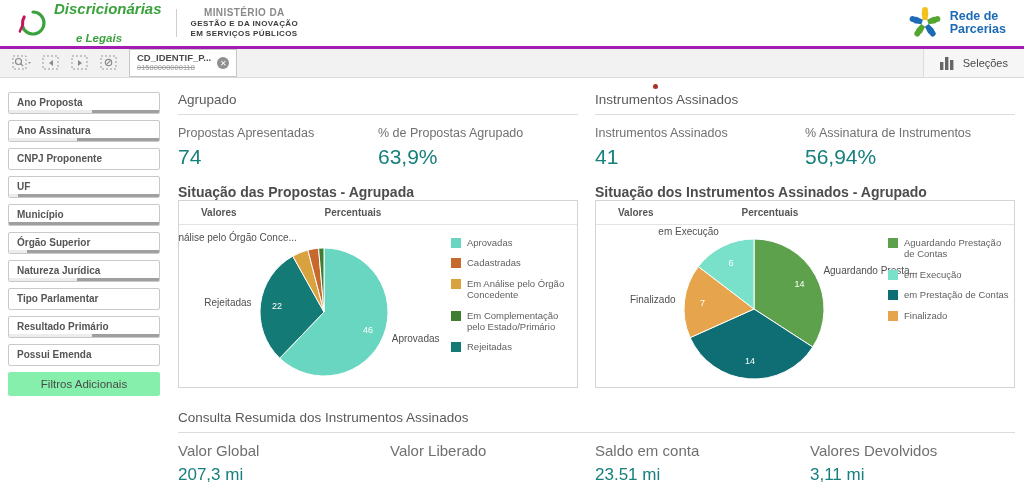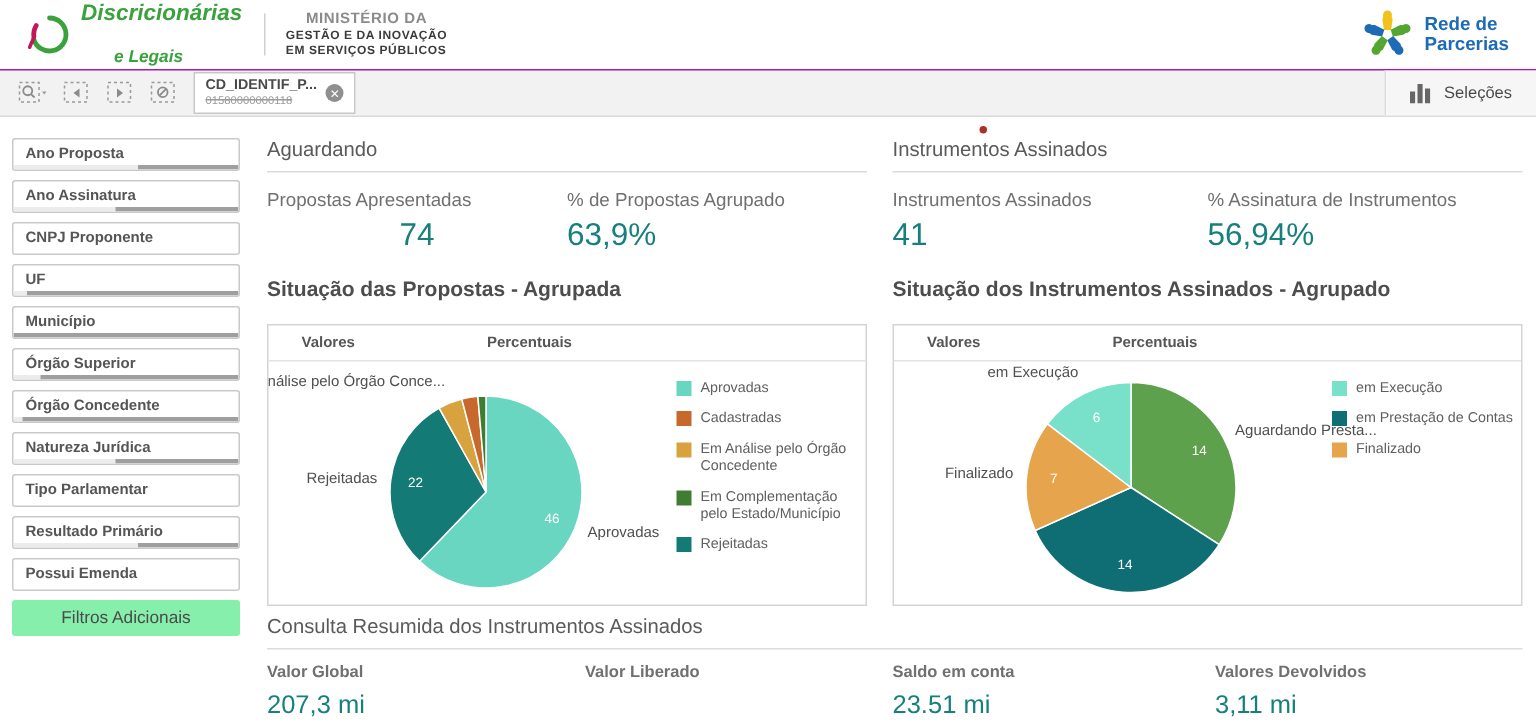--- a/index.html
+++ b/index.html
@@ -14,21 +14,21 @@
   .logo-line1 { font-size:15px; }
   .logo-line2 { font-size:11.5px; margin-left:22px; margin-top:17px; }
   .hdr-divider { width:1px; height:28px; background:#cfcfcf; margin:0 14px; }
   .ministry { line-height:1.25; letter-spacing:.4px; }
   .min-l1 { font-size:10px; font-weight:bold; color:#8a8a8a; text-align:center; }
   .min-l2, .min-l3 { font-size:8px; font-weight:bold; color:#3b3b3b; }
   .partner { margin-left:auto; display:flex; align-items:center; gap:7px; }
   .partner-text { font-size:12.5px; font-weight:bold; color:#1d6ab5; line-height:1.08; }
 
   
-  .tabstrip { height:32px; background:#f2f2f2; border-top:1px solid #a21caf;
+  .tabstrip { height:32px; background:#f2f2f2; border-top:3px solid #a21caf;
               border-bottom:1px solid #dadada; display:flex; align-items:center;
               padding-left:12px; position:relative; }
   .qtools { display:flex; gap:9px; align-items:center; }
   .qtool { width:20px; height:18px; display:flex; align-items:center; justify-content:center; }
   .seltab { margin-left:10px; height:28px; background:#fff; border:1px solid #c7c7c7;
             display:flex; align-items:center; padding:0 7px; gap:6px; }
   .seltab-txt { line-height:1.15; }
   .seltab-title { font-size:9.5px; font-weight:bold; color:#4a4a4a; }
   .seltab-val { font-size:7.5px; color:#9b9b9b; text-decoration:line-through; }
   .seltab-close { width:12px; height:12px; border-radius:50%; background:#8f8f8f; color:#fff;
@@ -53,40 +53,40 @@
   .col { position:absolute; top:92px; }
   .col-left  { left:178px; width:400px; }
   .col-right { left:595px; width:420px; }
   .sec-title { font-size:13.5px; color:#5a5a5a; padding-bottom:7px;
                border-bottom:1px solid #dcdcdc; }
   .kpi-row { display:flex; margin-top:11px; }
   .kpi { flex:1; }
   .kpi-label { font-size:12.5px; color:#707070; }
   .kpi-value { font-size:21px; color:#17807d; margin-top:5px; }
   .chart-title { font-size:14px; font-weight:bold; color:#4d4d4d; margin-top:15px; }
-  .chart-box { margin-top:16px; border:1px solid #d4d4d4; height:188px;
+  .chart-box { margin-top:0; border:1px solid #d4d4d4; height:188px;
                position:relative; background:#fff; }
   .chart-head { height:24px; border-bottom:1px solid #e3e3e3; display:flex;
                 align-items:center; }
   .chart-tab { font-size:10px; font-weight:bold; color:#565656; }
   .chart-tab.t1 { margin-left:22px; }
   .chart-tab.t2 { margin-left:88px; }
   .chart-body { position:relative; height:161px; }
   svg.pie { position:absolute; left:0; top:0; }
   .legend { position:absolute; right:4px; top:12px; width:122px; }
   .lg-item { display:flex; gap:6px; margin-bottom:9px; }
   .lg-sw { width:10px; height:10px; flex:none; margin-top:1px; }
   .lg-tx { font-size:9.5px; color:#5f5f5f; line-height:1.2; }
 
   
   .bottom { position:absolute; left:178px; top:410px; width:837px; }
   .bk-row { display:flex; margin-top:9px; }
   .bk { }
   .bk1 { width:212px; } .bk2 { width:205px; } .bk3 { width:215px; } .bk4 { flex:1; }
-  .bk-label { font-size:11px; color:#707070;font-weight:bold; }
+  .bk-label { font-size:15px; color:#707070; }
   .bk-value { font-size:17px; color:#17807d; margin-top:6px; }
 
   .red-dot { position:absolute; left:653px; top:84px; width:5px; height:5px;
              border-radius:50%; background:#a93226; }
 </style>
 </head>
 <body>
 
 <div class="header">
   <div class="logo-block">
@@ -216,26 +216,20 @@
           <div class="filter-bar-dark" style="width: 100%;"></div>
         </div>
       </div>
       <div class="filter-box">
         <span class="fl">Órgão Superior</span>
         <div class="filter-bar">
           <div class="filter-bar-dark" style="width: 88%;"></div>
         </div>
       </div>
       <div class="filter-box">
-        <span class="fl">Órgão Concedente</span>
-        <div class="filter-bar">
-          <div class="filter-bar-dark" style="width: 96%;"></div>
-        </div>
-      </div>
-      <div class="filter-box">
         <span class="fl">Natureza Jurídica</span>
         <div class="filter-bar">
           <div class="filter-bar-dark" style="width: 55%;"></div>
         </div>
       </div>
       <div class="filter-box">
         <span class="fl">Tipo Parlamentar</span>
       </div>
       <div class="filter-box">
         <span class="fl">Resultado Primário</span>
@@ -244,25 +238,25 @@
         </div>
       </div>
       <div class="filter-box">
         <span class="fl">Possui Emenda</span>
       </div>
     </div>
   <div class="filters-more">Filtros Adicionais</div>
 </div>
 
 <div class="col col-left">
-  <div class="sec-title">Aguardando</div>
+  <div class="sec-title">Agrupado</div>
   <div class="kpi-row">
     <div class="kpi">
       <div class="kpi-label">Propostas Apresentadas</div>
-      <div class="kpi-value" style="color: rgb(23, 128, 125); text-align: center;">74</div>
+      <div class="kpi-value" style="color: rgb(23, 128, 125);">74</div>
     </div>
     <div class="kpi">
       <div class="kpi-label">% de Propostas Agrupado</div>
       <div class="kpi-value" style="color: rgb(23, 128, 125);">63,9%</div>
     </div>
   </div>
   <div class="chart-title">Situação das Propostas - Agrupada</div>
   <div class="chart-box">
     <div class="chart-head">
       <div class="chart-tab t1">Valores</div>
@@ -289,21 +283,21 @@
           <div class="lg-item">
             <div class="lg-sw" style="background: rgb(199, 104, 44);"></div>
             <div class="lg-tx">Cadastradas</div>
           </div>
           <div class="lg-item">
             <div class="lg-sw" style="background: rgb(216, 163, 63);"></div>
             <div class="lg-tx">Em Análise pelo Órgão Concedente</div>
           </div>
           <div class="lg-item">
             <div class="lg-sw" style="background: rgb(63, 125, 51);"></div>
-            <div class="lg-tx">Em Complementação pelo Estado/Município</div>
+            <div class="lg-tx">Em Complementação pelo Estado/Primário</div>
           </div>
           <div class="lg-item">
             <div class="lg-sw" style="background: rgb(19, 122, 118);"></div>
             <div class="lg-tx">Rejeitadas</div>
           </div>
         </div>
     </div>
   </div>
 </div>
 
@@ -335,20 +329,24 @@
           <text x="151.95260902591684" y="172.7681982935155" text-anchor="middle" font-size="10" fill="#4f4f4f">em Prestação de Contas</text>
           <path d="M158,84 L94.1247468466415,112.6348046019938 A70,70 0 0 1 102.32949901086016,41.56422123233532 Z" fill="#e6a44c" stroke="#ffffff" stroke-width="1"></path>
           <text x="106.54177175044885" y="81.05939856436281" text-anchor="middle" font-size="9" fill="#ffffff">7</text>
           <text x="79.52123490898568" y="77.9400093935263" text-anchor="end" font-size="10" fill="#4f4f4f">Finalizado</text>
           <path d="M158,84 L102.32949901086016,41.56422123233532 A70,70 0 0 1 158.0000000000001,14 Z" fill="#79e0c9" stroke="#ffffff" stroke-width="1"></path>
           <text x="135.01531239849152" y="40.57862414941731" text-anchor="middle" font-size="9" fill="#ffffff">6</text>
           <text x="122.94613280851021" y="10.202921000076586" text-anchor="end" font-size="10" fill="#4f4f4f">em Execução</text>
         </svg>
       <div class="legend">
           <div class="lg-item">
+            <div class="lg-sw" style="background: rgb(94, 161, 76);"></div>
+            <div class="lg-tx">Aguardando Prestação de Contas</div>
+          </div>
+          <div class="lg-item">
             <div class="lg-sw" style="background: rgb(121, 224, 201);"></div>
             <div class="lg-tx">em Execução</div>
           </div>
           <div class="lg-item">
             <div class="lg-sw" style="background: rgb(15, 110, 116);"></div>
             <div class="lg-tx">em Prestação de Contas</div>
           </div>
           <div class="lg-item">
             <div class="lg-sw" style="background: rgb(230, 164, 76);"></div>
             <div class="lg-tx">Finalizado</div>

